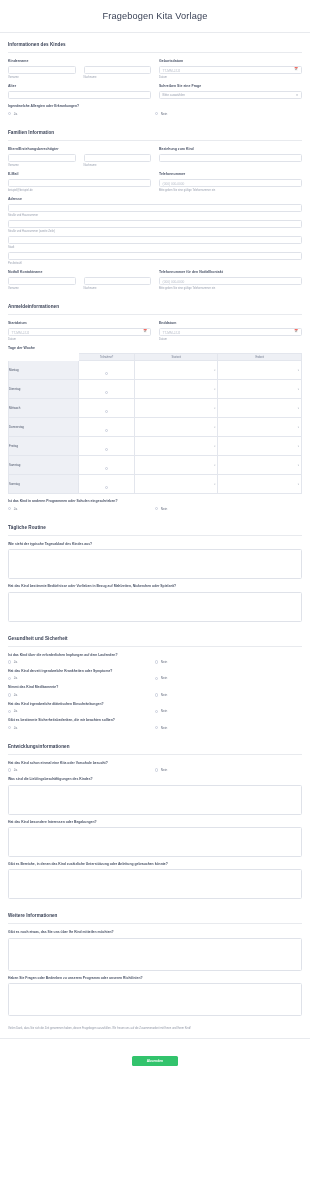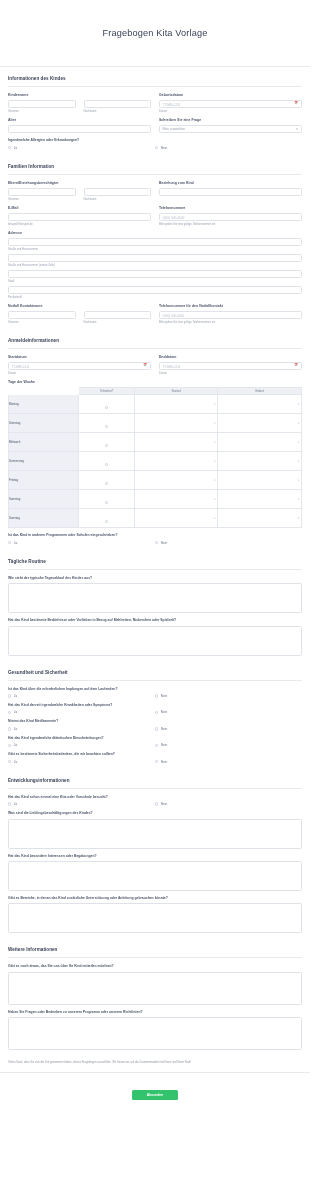--- a/index.html
+++ b/index.html
@@ -24,21 +24,21 @@
   .form-header {
     padding: 11px 0 11px 0;
     text-align: center;
     border-bottom: 1px solid #e8eaee;
   }
   .form-title {
     font-size: 9.2px;
     font-weight: 400;
     color: #3a4256;
     letter-spacing: 0.15px;
-    margin: 17px;
+    margin: 0;
   }
 
   
   .section {
     padding: 0 8px;
   }
   .section-head {
     font-size: 4.6px;
     font-weight: 700;
     color: #3a4256;

